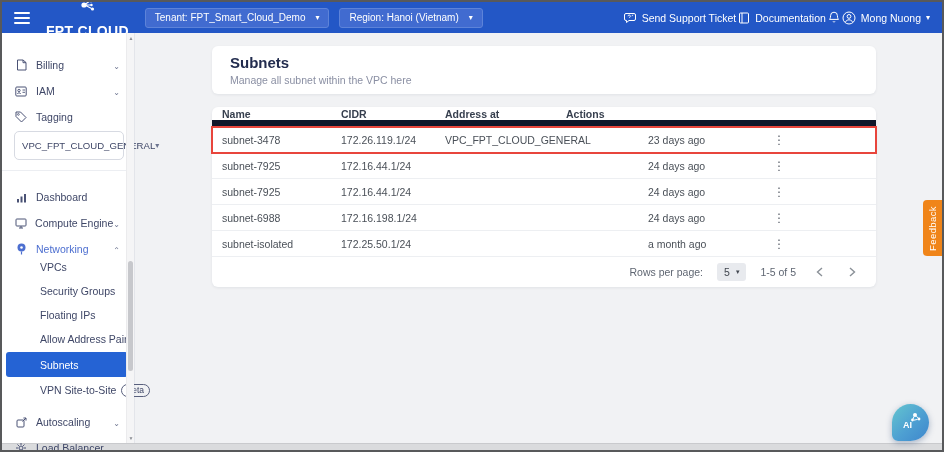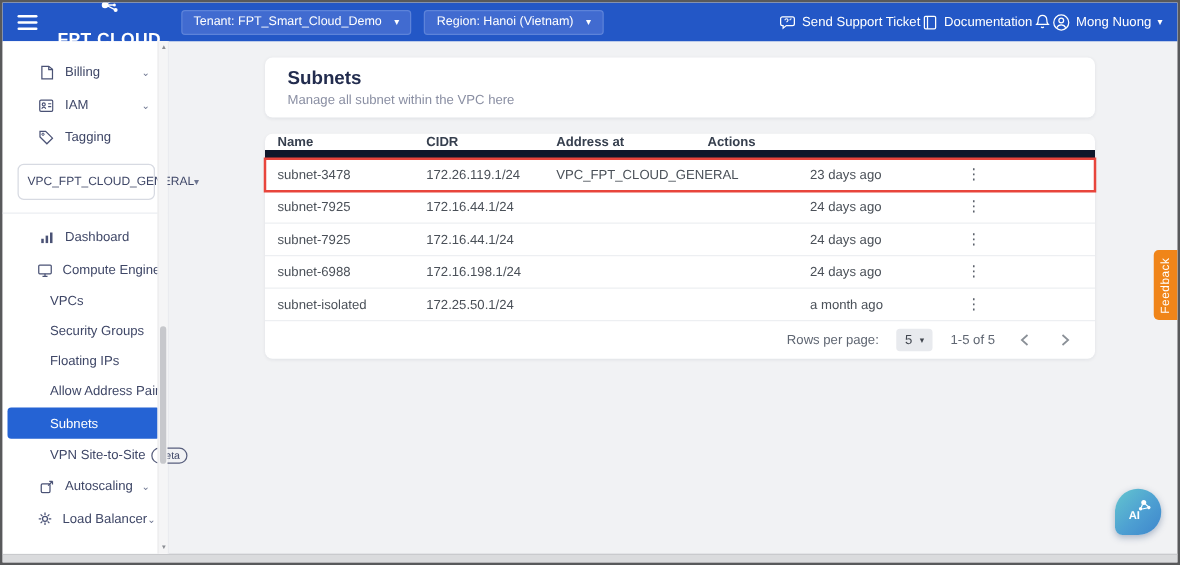--- a/index.html
+++ b/index.html
@@ -17,21 +17,21 @@
   .chip .caret{ font-size:8px; line-height:1; }
   .top-right{ margin-left:auto; display:flex; align-items:center; gap:2px; font-size:10.5px; }
   .top-item{ display:flex; align-items:center; gap:5px; cursor:pointer; white-space:nowrap; }
   .top-item svg{ display:block; }
 
   
   .body-row{ flex:1 1 auto; display:flex; min-height:0; }
 
   
   .sidebar{ position:relative; width:133px; background:#fff; border-right:1px solid #e3e5ea; padding:12px 0 0 0; font-size:10.5px; color:#3f4767; flex:0 0 auto; }
-  .side-item{ height:26px; display:flex; align-items:center; padding:0 14px 0 12px; cursor:pointer;margin-left:16px; }
+  .side-item{ height:26px; display:flex; align-items:flex-end; padding:0 14px 0 12px; cursor:pointer; }
   .side-item .ico{ width:14px; display:flex; justify-content:center; color:#4a5275; }
   .side-item .lbl{ margin-left:8px; white-space:nowrap; }
   .side-item .chev{ margin-left:auto; color:#6d7590; font-size:8px; }
   .vpc-select{ margin:8px 10px 10px 12px; height:29px; border:1px solid #d7dae2; border-radius:5px; display:flex; align-items:center; justify-content:space-between; padding:0 7px; font-size:9.6px; cursor:pointer; background:#fff; }
   .vpc-select .caret{ font-size:8px; color:#6d7590; }
   .side-divider{ border-top:1px solid #eceef2; margin:2px 0 6px 0; }
   .child-item{ height:24px; display:flex; align-items:center; padding-left:38px; cursor:pointer; white-space:nowrap; }
   .child-item.selected{ background:#2563d4; color:#fff; margin:1px 6px 1px 4px; border-radius:3px; padding-left:34px; height:25px; }
   .beta-pill{ margin-left:5px; border:1px solid #585f7d; border-radius:8px; font-size:8.5px; padding:0px 5px 1px 5px; color:#3f4767; }
   .net-blue{ color:#4d6fd0; }
@@ -67,21 +67,21 @@
   .t-footer{ height:30px; display:flex; align-items:center; justify-content:flex-end; gap:14px; padding-right:14px; font-size:10.5px; color:#5f6672; }
   .rpp-select{ background:#e8eaee; border-radius:3px; padding:3px 7px; display:flex; align-items:center; gap:6px; cursor:pointer; color:#41464f; }
   .rpp-select .caret{ font-size:7px; }
   .pg-chev{ background:none; border:none; cursor:pointer; padding:0 6px; color:#8a9097; display:flex; align-items:center; font-family:inherit; }
 
   
   .feedback-tab{ position:absolute; top:198px; right:0; width:19px; height:56px; background:#f08519; color:#fff; border-radius:4px 0 0 4px; display:flex; align-items:center; justify-content:center; cursor:pointer; }
   .feedback-tab span{ writing-mode:vertical-rl; transform:rotate(180deg); font-size:9.5px; letter-spacing:0.4px; }
 
   
-  .ai-fab{ position:absolute; right:13px; bottom:22px; width:37px; height:37px; border-radius:50% 50% 50% 6px; background:linear-gradient(135deg,#64c6cf 0%,#4d9fd2 55%,#3e86cc 100%); box-shadow:0 2px 6px rgba(30,60,110,0.35); display:flex; align-items:center; justify-content:center; cursor:pointer; border:none; }
+  .ai-fab{ position:absolute; right:13px; bottom:9px; width:37px; height:37px; border-radius:50% 50% 50% 6px; background:linear-gradient(135deg,#64c6cf 0%,#4d9fd2 55%,#3e86cc 100%); box-shadow:0 2px 6px rgba(30,60,110,0.35); display:flex; align-items:center; justify-content:center; cursor:pointer; border:none; }
 
   
   .h-scrollbar{ flex:0 0 auto; height:7px; background:#dadbdd; border-top:1px solid #c9cacd; cursor:pointer; }
 </style>
 </head>
 <body>
 
 <div class="app">
 
   <div class="topbar">
@@ -213,20 +213,31 @@
         <span class="ico">
           <svg width="12" height="11" viewBox="0 0 12 11" fill="none">
               <rect x="1" y="1" width="10" height="7" rx="0.8" stroke="#4a5275" stroke-width="1"></rect>
               <path d="M4 10h4M6 8v2" stroke="#4a5275" stroke-width="1"></path>
             </svg>
         </span>
         <span class="lbl">Compute Engine</span>
         <span class="chev">⌄</span>
       </div>
 
+      <div class="side-item net-blue">
+        <span class="ico">
+          <svg width="11" height="12" viewBox="0 0 11 12" fill="none">
+              <circle cx="5.5" cy="4.5" r="4" fill="#4d6fd0"></circle>
+              <circle cx="5.5" cy="4.5" r="1.3" fill="#fff"></circle>
+              <path d="M5.5 8.5v3" stroke="#4d6fd0" stroke-width="1.2"></path>
+            </svg>
+        </span>
+        <span class="lbl">Networking</span>
+        <span class="chev">⌃</span>
+      </div>
 
       <div class="child-item">
         <span>VPCs</span>
       </div>
       <div class="child-item">
         <span>Security Groups</span>
       </div>
       <div class="child-item">
         <span>Floating IPs</span>
       </div>

